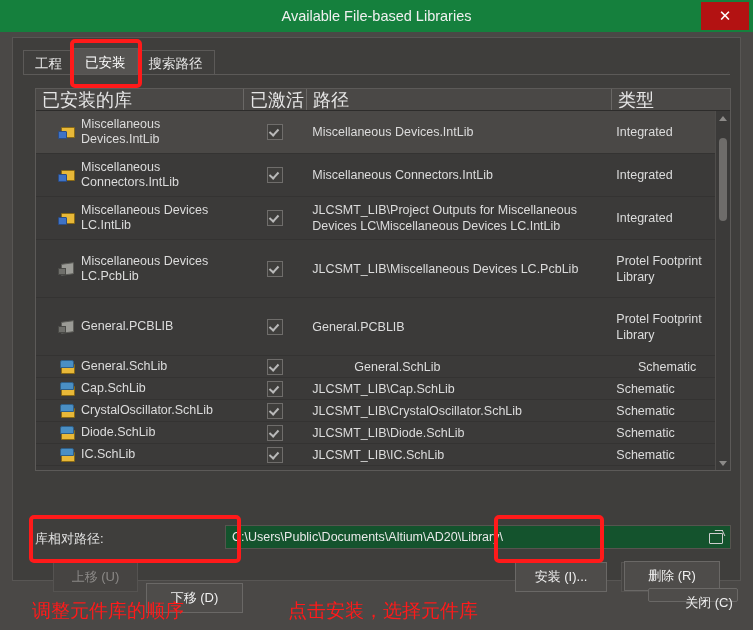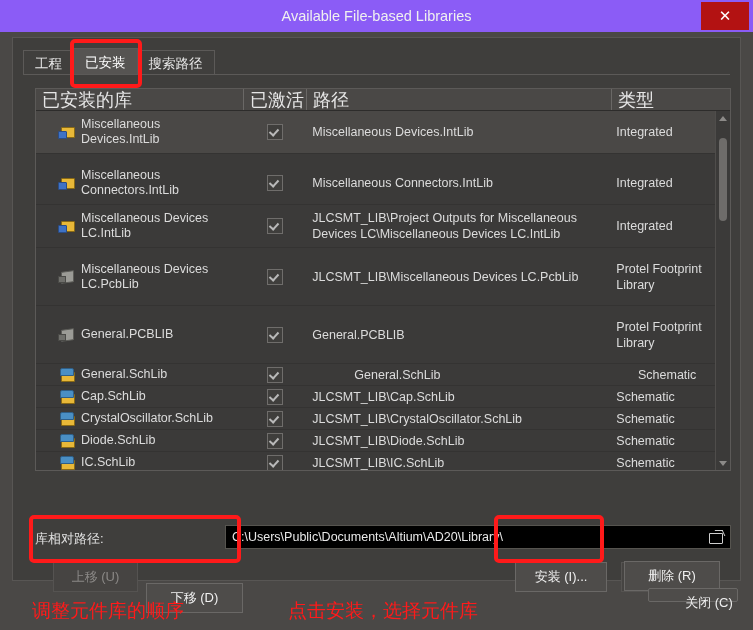--- a/index.html
+++ b/index.html
@@ -19,21 +19,21 @@
     position: absolute;
     left: 0; top: 0;
     width: 753px; height: 630px;
     background: #4a4846;
     box-sizing: border-box;
   }
 
   .titlebar {
     position: relative;
     height: 32px;
-    background: #8b5cf6;
+    background: #15803d;
   }
   .title-text {
     position: absolute;
     left: 0; right: 0; top: 0;
     line-height: 32px;
     text-align: center;
     color: #f0f0f0;
     font-size: 14.5px;
   }
   .close-btn {
@@ -245,21 +245,21 @@
   .path-label {
     position: absolute;
     left: 22px; top: 492px;
     color: #e2e2e2;
     font-size: 13px;
   }
   .path-field {
     position: absolute;
     left: 212px; top: 487px;
     width: 506px; height: 24px;
-    background: #000000;
+    background: #14532d;
     border: 1px solid #56544f;
     box-sizing: border-box;
     color: #e8e8e8;
     font-size: 12.5px;
     line-height: 22px;
     padding-left: 6px;
     cursor: text;
     white-space: nowrap;
     overflow: hidden;
   }
@@ -367,21 +367,21 @@
             <div class="cell c-name">
               <span class="ficon intlib"></span>
               <span class="nm">Miscellaneous Devices.IntLib</span>
             </div>
             <div class="cell c-act">
               <span class="cbox on"></span>
             </div>
             <div class="cell c-path">Miscellaneous Devices.IntLib</div>
             <div class="cell c-type">Integrated</div>
           </div>
-          <div class="row" style="min-height: 43px; margin-top: 8px;">
+          <div class="row" style="min-height: 43px;">
             <div class="cell c-name">
               <span class="ficon intlib"></span>
               <span class="nm">Miscellaneous Connectors.IntLib</span>
             </div>
             <div class="cell c-act">
               <span class="cbox on"></span>
             </div>
             <div class="cell c-path">Miscellaneous Connectors.IntLib</div>
             <div class="cell c-type">Integrated</div>
           </div>

